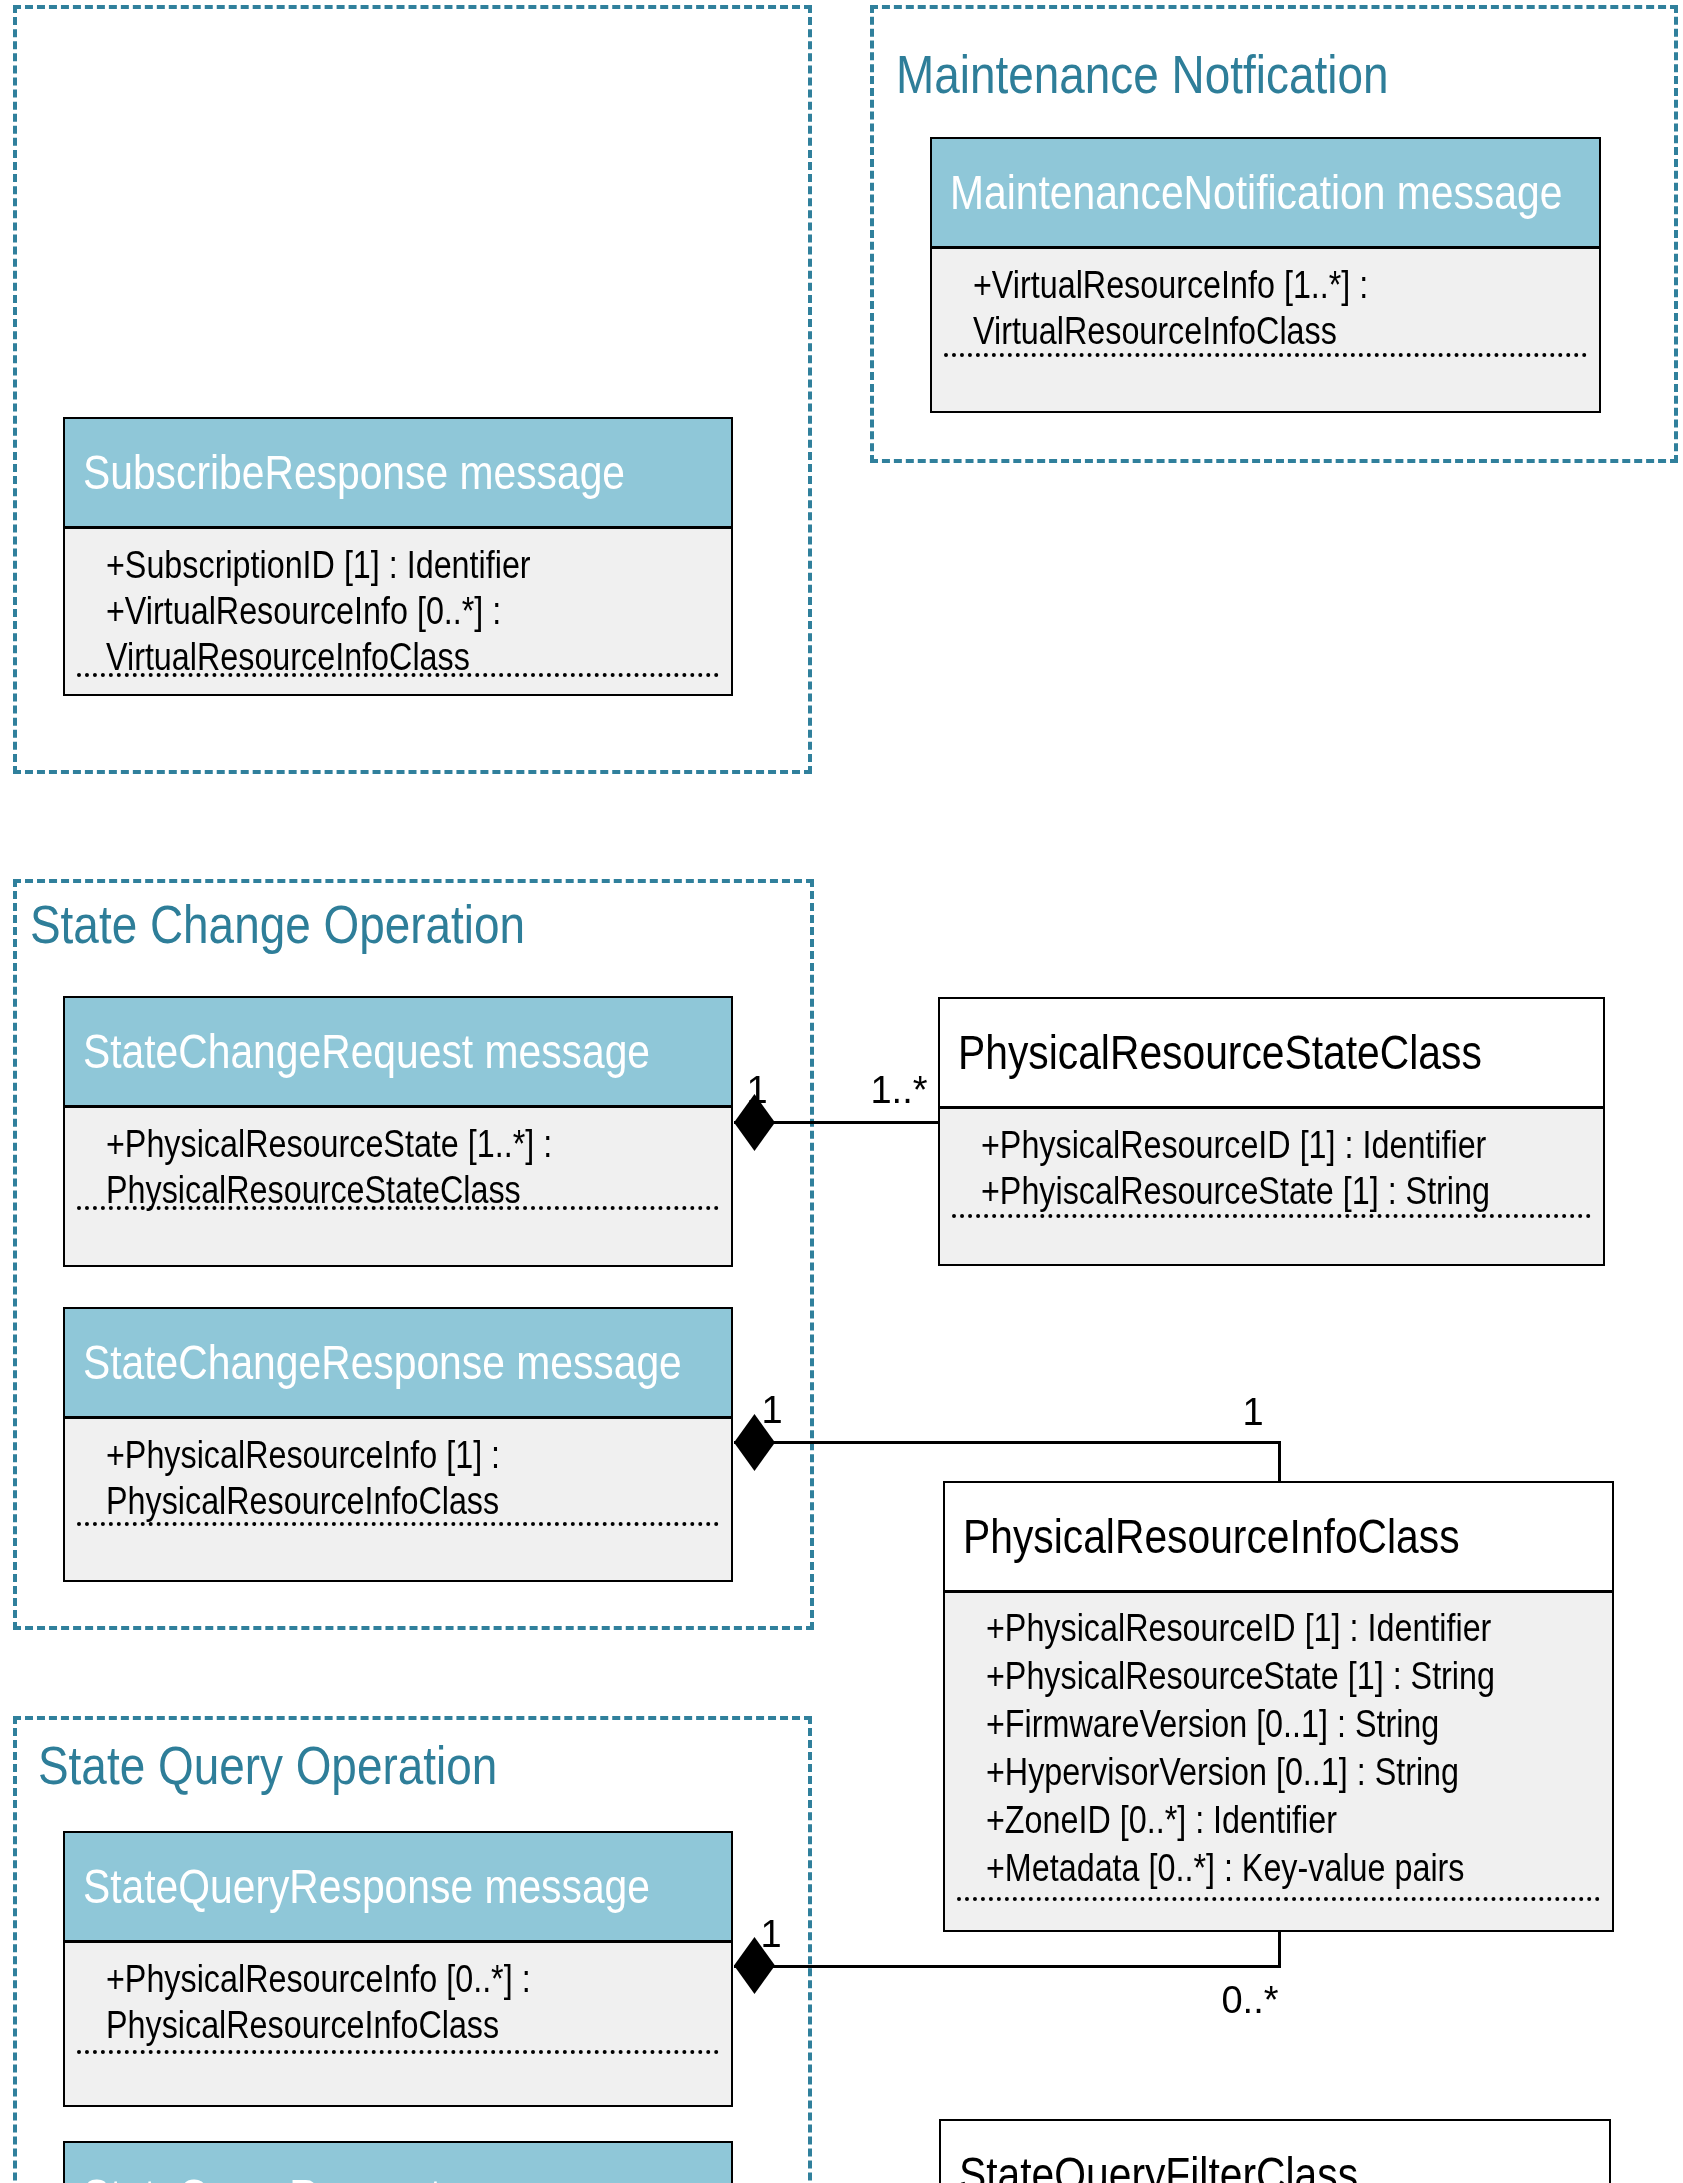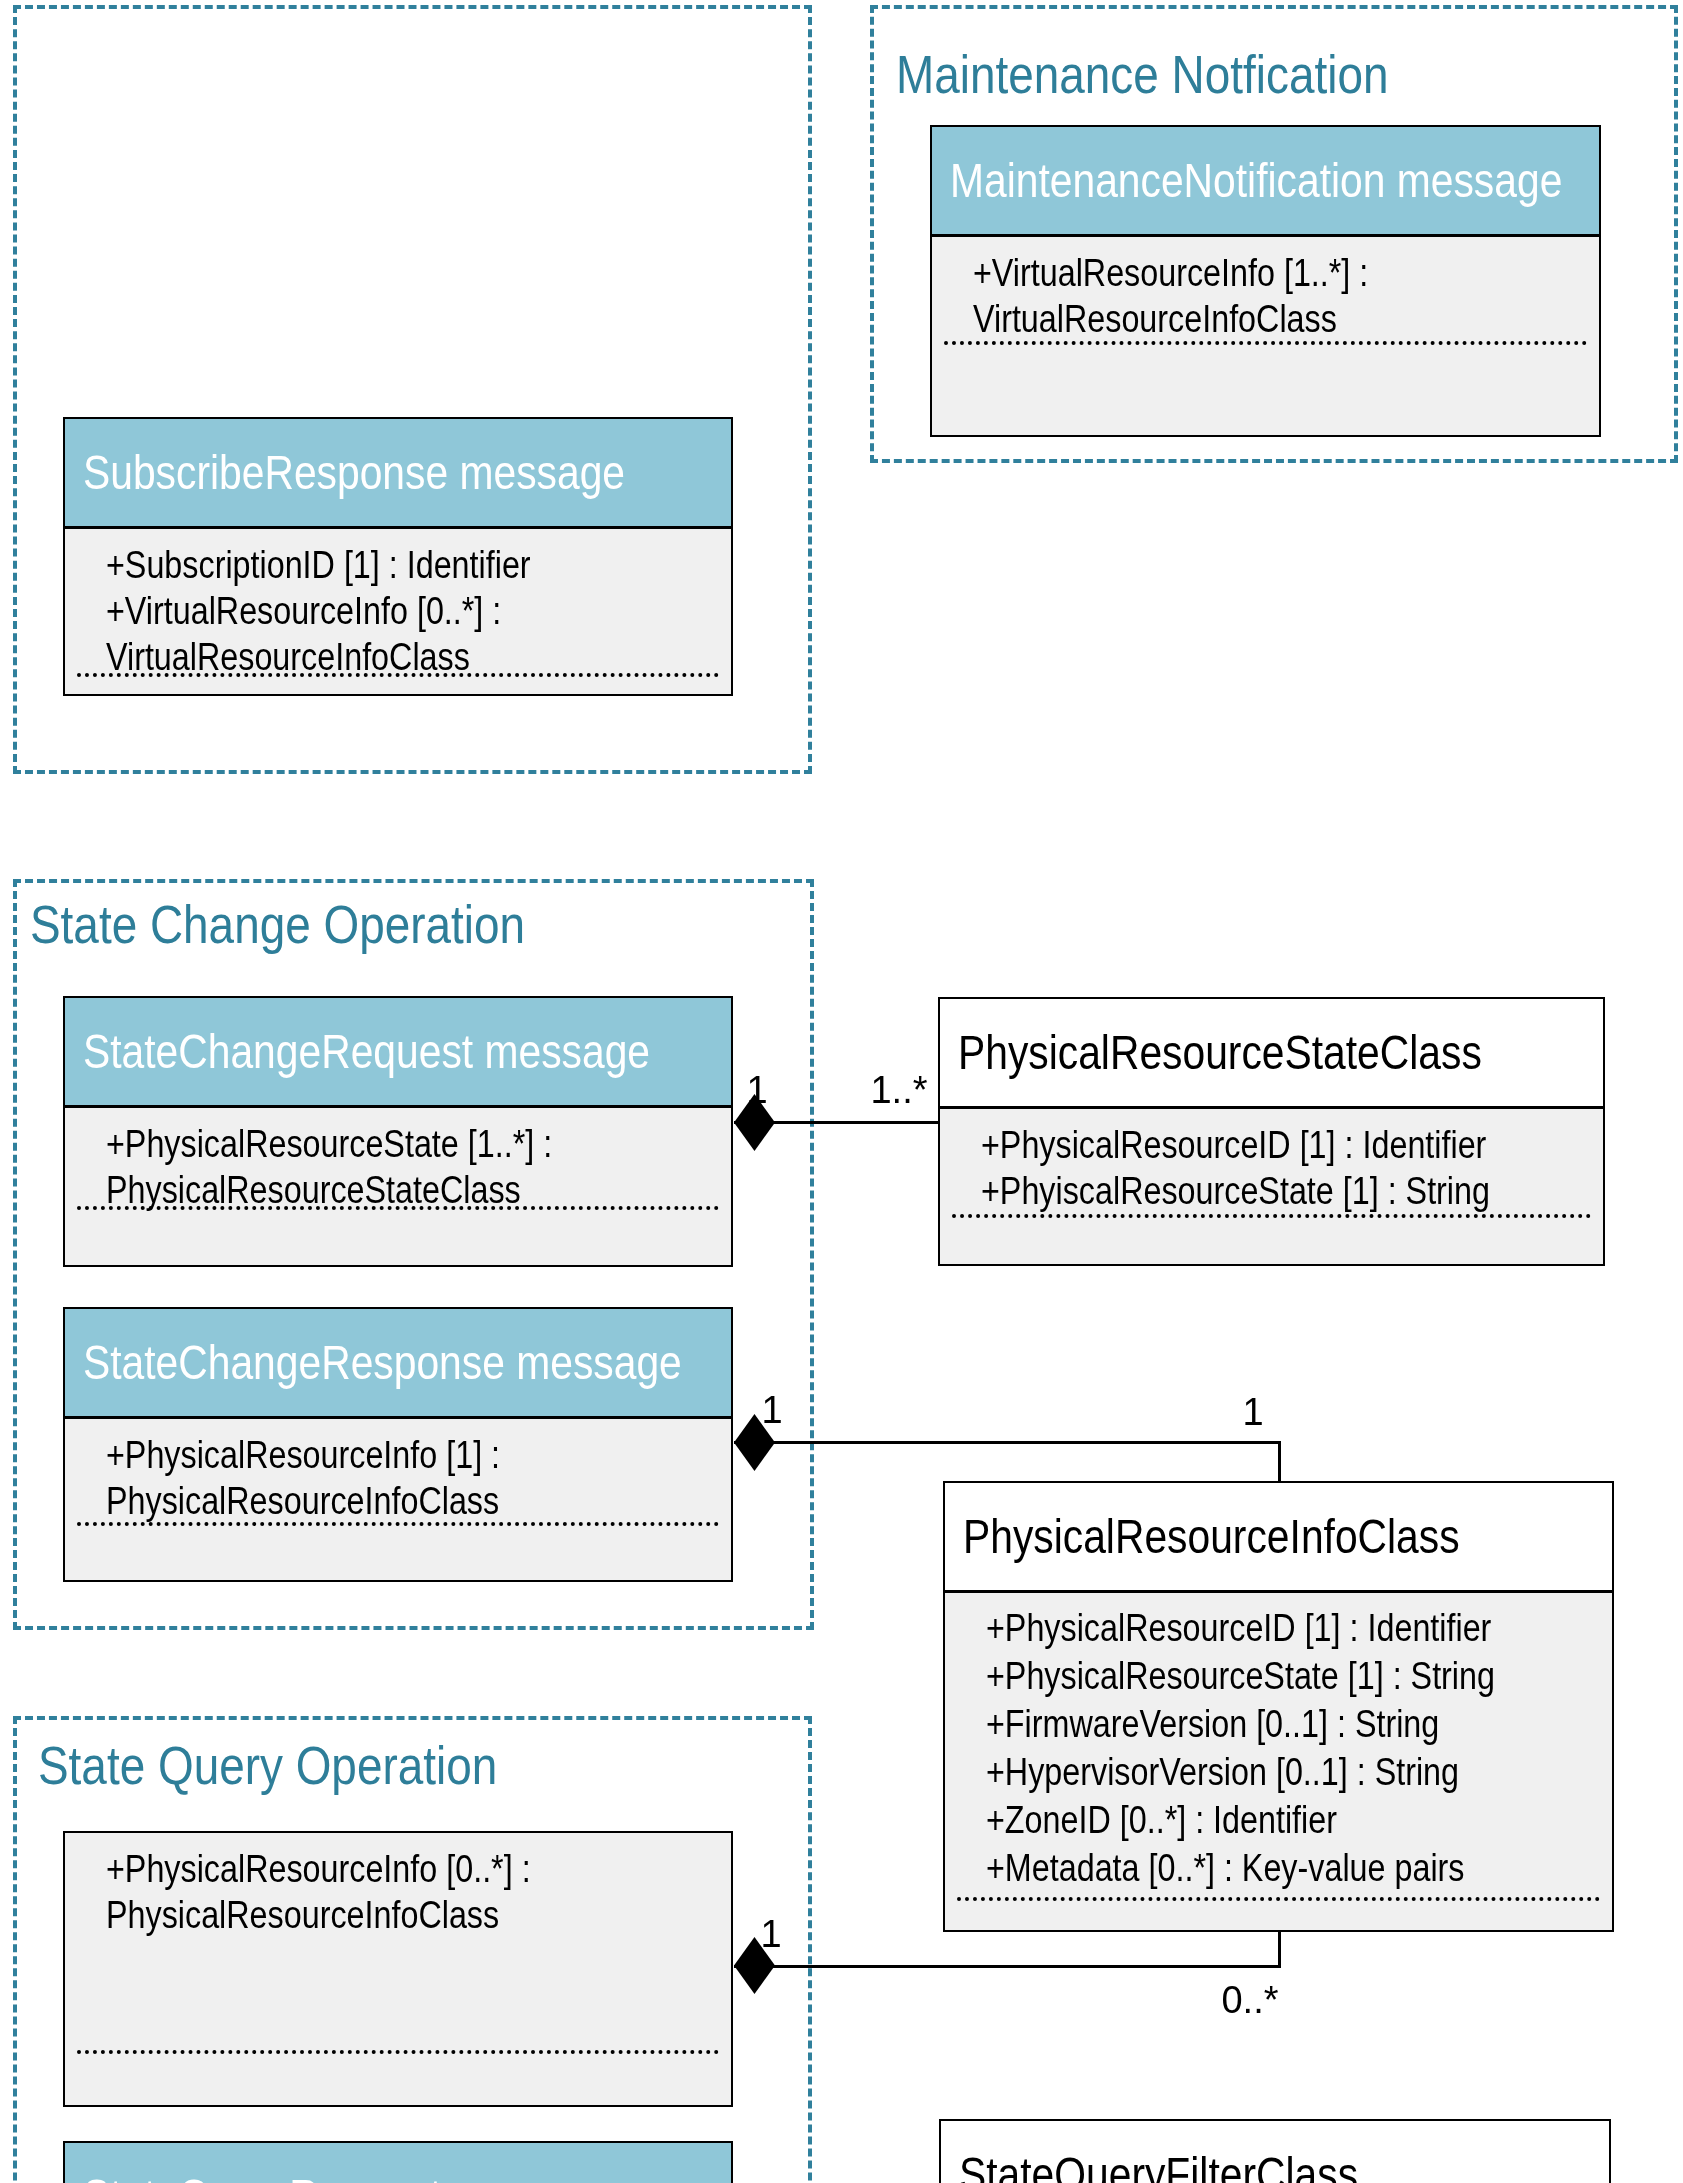--- a/index.html
+++ b/index.html
@@ -68,21 +68,21 @@
     position: absolute;
     left: 12.2px;
     right: 12.2px;
     border-top: 4.8px dotted #000;
   }
 
   #box-sub-req { left: 63px;  top: 124px;  width: 670px; height: 225px; }
   #box-sub-req .divider { top: 165px; }
   #box-sub-res { left: 63px;  top: 417px;  width: 670px; height: 279px; }
   #box-sub-res .divider { top: 254px; }
-  #box-maint   { left: 930px; top: 125px;  width: 671px; height: 312px; }
+  #box-maint   { left: 930px; top: 137px;  width: 671px; height: 276px; }
   #box-maint .divider { top: 214px; }
   #box-scr     { left: 63px;  top: 996px; width: 670px; height: 271px; }
   #box-scr .divider { top: 208px; }
   #box-scs     { left: 63px;  top: 1307px; width: 670px; height: 275px; }
   #box-scs .divider { top: 213px; }
   #box-prs     { left: 938px; top: 997px; width: 667px; height: 269px; }
   #box-prs .divider { top: 215px; }
   #box-pri     { left: 943px; top: 1481px; width: 671px; height: 451px; }
   #box-pri .divider { top: 414px; }
   #box-pri .attrs { line-height: 48px; padding-top: 10.5px; }
@@ -224,20 +224,23 @@
       <div class="attr-line">+PhysicalResourceState [1] : String</div>
       <div class="attr-line">+FirmwareVersion [0..1] : String</div>
       <div class="attr-line">+HypervisorVersion [0..1] : String</div>
       <div class="attr-line">+ZoneID [0..*] : Identifier</div>
       <div class="attr-line">+Metadata [0..*] : Key-value pairs</div>
     </div>
     <div class="divider"></div>
   </div>
 
   <div class="uml-box msg" id="box-sqs">
+    <div class="hd">
+        <span class="cx">StateQueryResponse message</span>
+      </div>
     <div class="attrs">
       <div class="attr-line">+PhysicalResourceInfo [0..*] :</div>
       <div class="attr-line">PhysicalResourceInfoClass</div>
     </div>
     <div class="divider"></div>
   </div>
 
   <div class="uml-box msg" id="box-sqr">
     <div class="hd">
         <span class="cx">StateQueryRequest message</span>

